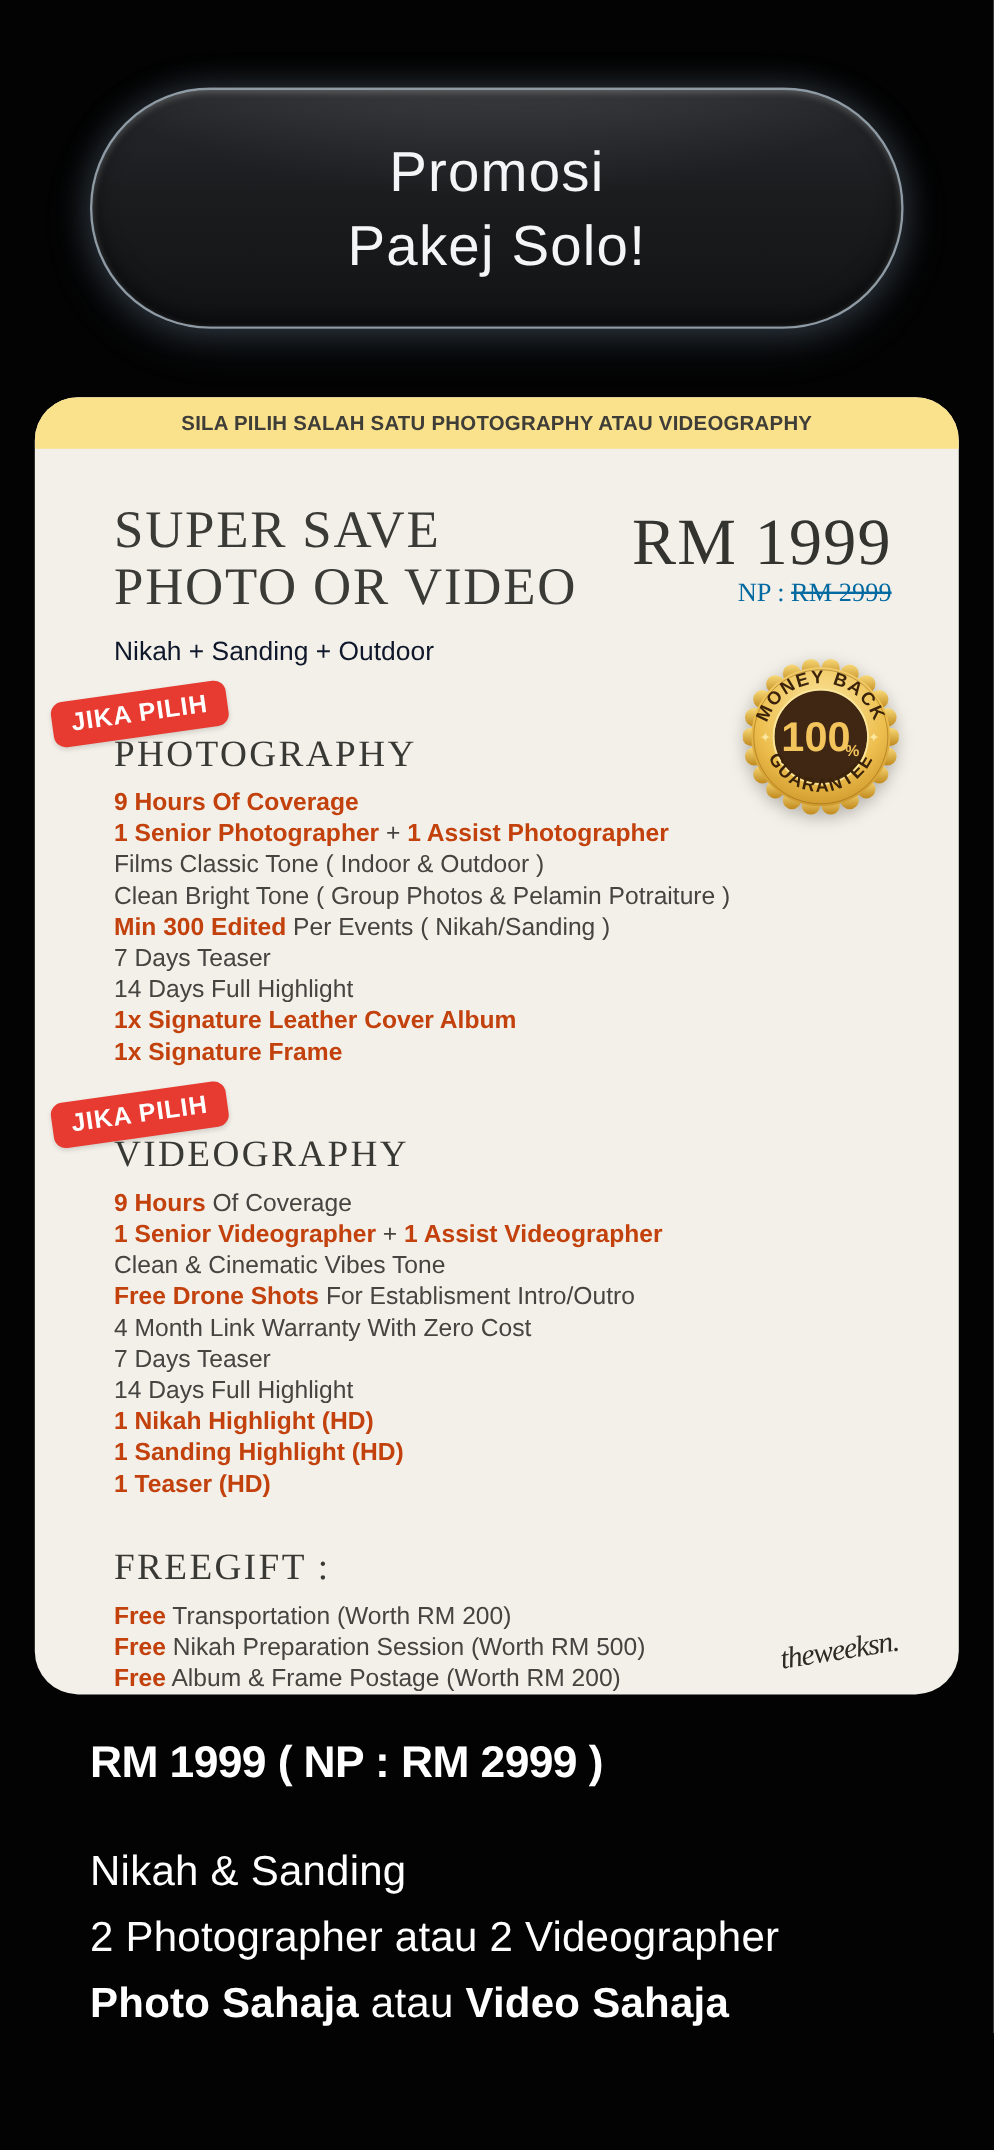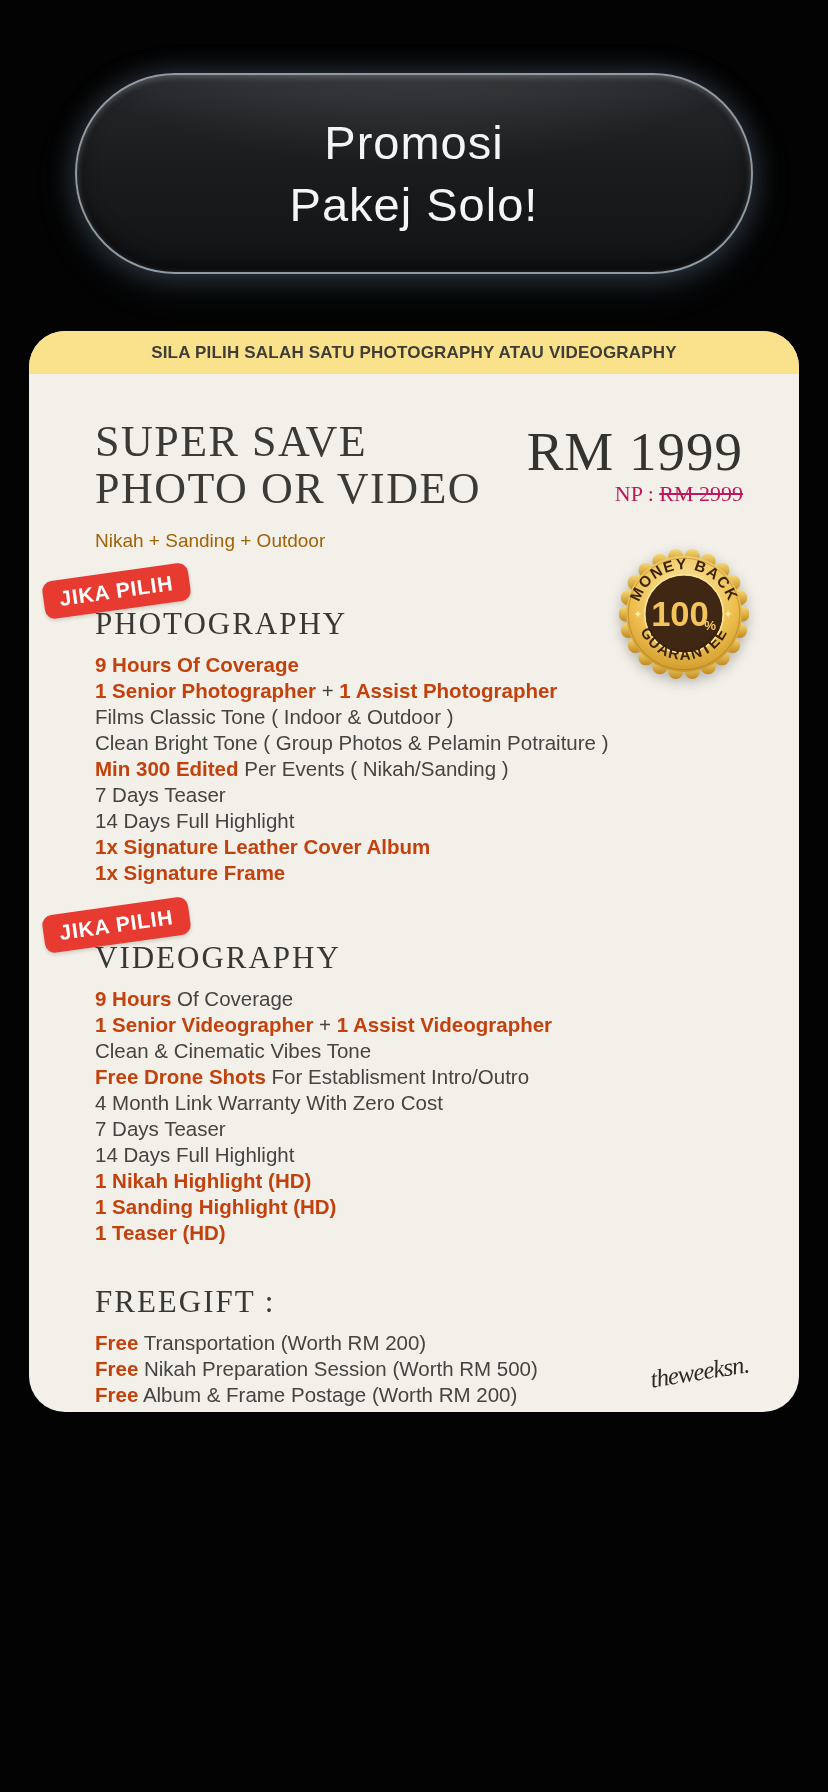--- a/index.html
+++ b/index.html
@@ -30,23 +30,23 @@
     background:#FAE18C; height:43px; display:flex; align-items:center; justify-content:center;
     font-weight:700; font-size:17px; letter-spacing:0.2px; color:#3E3D38;
   }
   .card-body { position:relative; padding:44px 56px 28px 66px; }
 
   .serif { font-family:"Liberation Serif", serif; }
   .header-row { display:flex; justify-content:space-between; align-items:center; }
   .title { font-size:44px; line-height:1.07; letter-spacing:1.5px; color:#3A3A37; font-weight:400; }
   .price-block { text-align:right; padding-top:0; }
   .price { font-size:55px; line-height:1; color:#33332F; font-weight:400; letter-spacing:1px; }
-  .np { font-size:22px; color:#be185d; margin-top:2px; }
+  .np { font-size:22px; color:#0369a1; margin-top:2px; }
   .np s { text-decoration:line-through; }
-  .subtitle { margin-top:18px; font-size:19px; color:#a16207; }
+  .subtitle { margin-top:18px; font-size:22px; color:#0f172a; }
 
   .badge-wrap { position:absolute; top:175px; right:50px; width:130px; height:130px;
     filter: drop-shadow(0 4px 6px rgba(0,0,0,0.25)); }
 
   .section { position:relative; margin-top:54px; }
   .section.tight { margin-top:38px; }
   .sec-heading { font-size:31px; letter-spacing:2px; color:#383834; font-weight:400; }
   .stamp {
     position:absolute; top:-34px; left:-52px; transform:rotate(-8deg);
     background:#E73A30; color:#fff; font-weight:700; font-size:21px; letter-spacing:0.8px;
@@ -195,14 +195,22 @@
             <div class="li"><span class="b">Free</span><span> Transportation (Worth RM 200)</span></div>
             <div class="li"><span class="b">Free</span><span> Nikah Preparation Session (Worth RM 500)</span></div>
             <div class="li"><span class="b">Free</span><span> Album &amp; Frame Postage (Worth RM 200)</span></div>
           </div>
         <div class="signature">theweeksn.</div>
       </div>
 
     </div>
   </div>
 
+  <div class="footer">
+    <div class="footer-price">RM 1999 ( NP : RM 2999 )</div>
+    <div class="footer-lines">
+      <div class="f-line">Nikah &amp; Sanding</div>
+      <div class="f-line">2 Photographer atau 2 Videographer</div>
+      <div class="f-line"><span class="b">Photo Sahaja</span><span> atau </span><span class="b">Video Sahaja</span></div>
+    </div>
+  </div>
 
 </div>
 
 </body></html>

